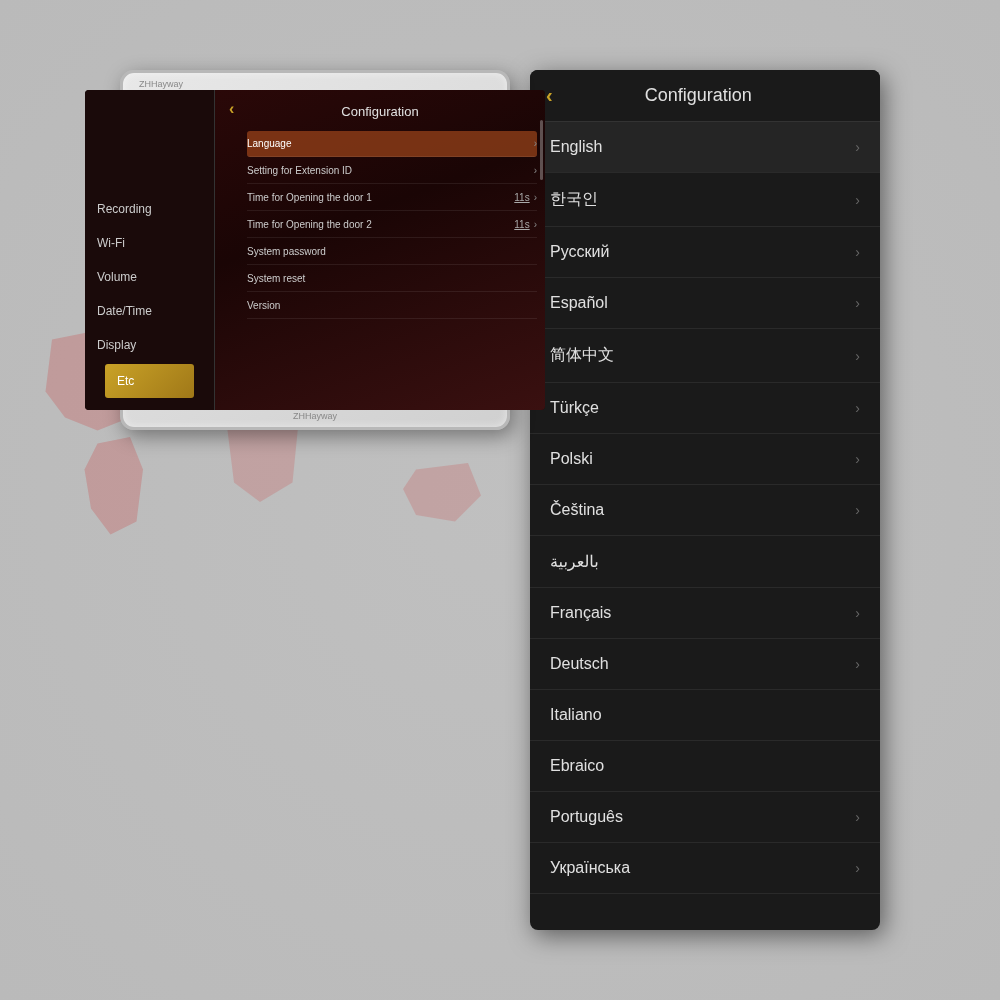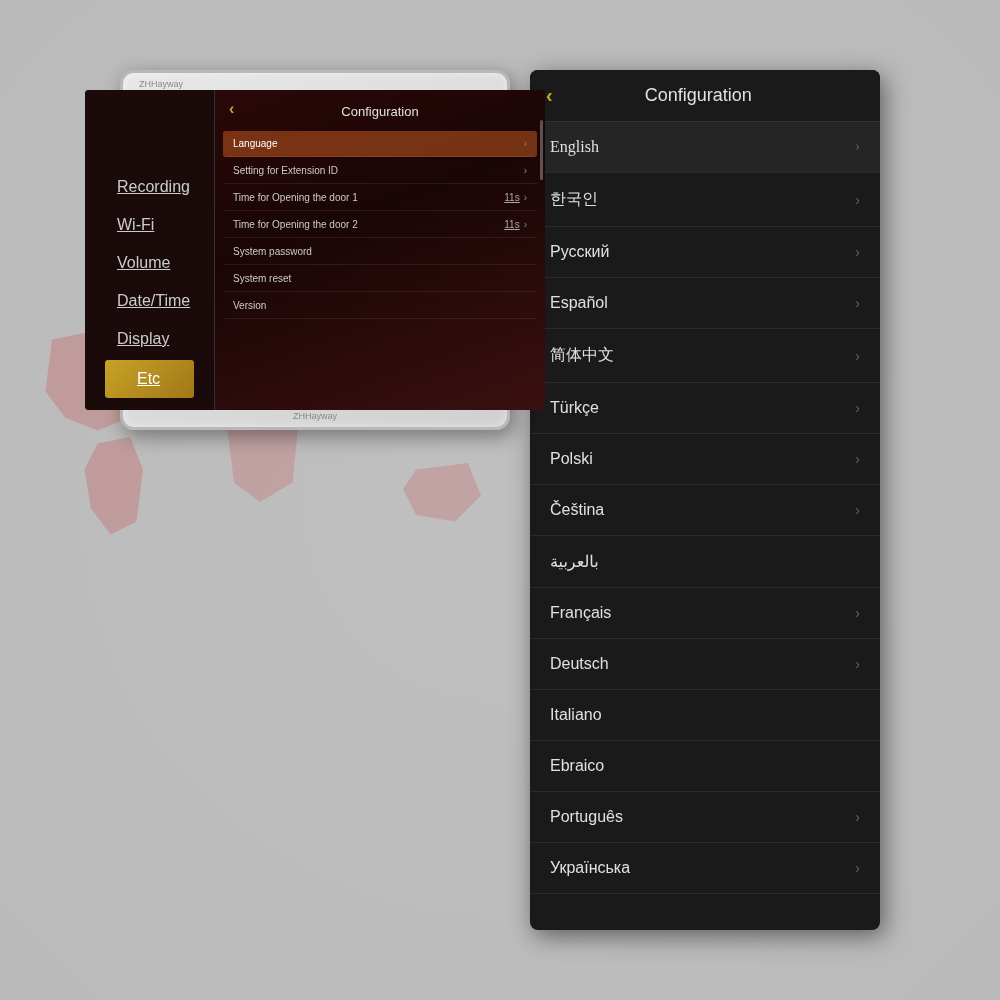--- a/index.html
+++ b/index.html
@@ -102,25 +102,24 @@
       border-right: 1px solid #333;
     }
 
     .device-sidebar-items {
       display: flex;
       flex-direction: column;
       gap: 0;
     }
 
     .device-sidebar-item {
-      padding: 10px 32px;
+      padding: 10px 12px;
       color: #cccccc;
-      font-size: 16px;
+      font-size: 12px;
       cursor: pointer;
-      text-decoration: underline;
     }
 
     .device-sidebar-item.active {
       background: linear-gradient(135deg, #c9a227, #a07818);
       color: #fff;
       border-radius: 3px;
       margin: 2px 20px;
     }
 
     
@@ -156,24 +155,25 @@
       display: flex;
       flex-direction: column;
       gap: 1px;
       margin-top: 4px;
     }
 
     .device-menu-item {
       display: flex;
       align-items: center;
       justify-content: space-between;
-      padding: 7px 10px;
+      padding: 7px 0;
       border-bottom: 1px solid rgba(255,255,255,0.08);
       cursor: pointer;
       position: relative;
+      margin-left: 24px;
     }
 
     .device-menu-item.highlighted {
       background: rgba(180, 80, 30, 0.6);
       border-radius: 3px;
     }
 
     .device-menu-item-text {
       color: #cccccc;
       font-size: 10px;
@@ -249,21 +249,20 @@
       display: flex;
       align-items: center;
       justify-content: space-between;
       padding: 16px 20px;
       border-bottom: 1px solid #2a2a2a;
       cursor: pointer;
     }
 
     .lang-item:first-child {
       background: rgba(255,255,255,0.05);
-      font-family: Liberation Serif, serif;
     }
 
     .lang-item-text {
       color: #e0e0e0;
       font-size: 16px;
     }
 
     .lang-item-arrow {
       color: #666;
       font-size: 14px;

